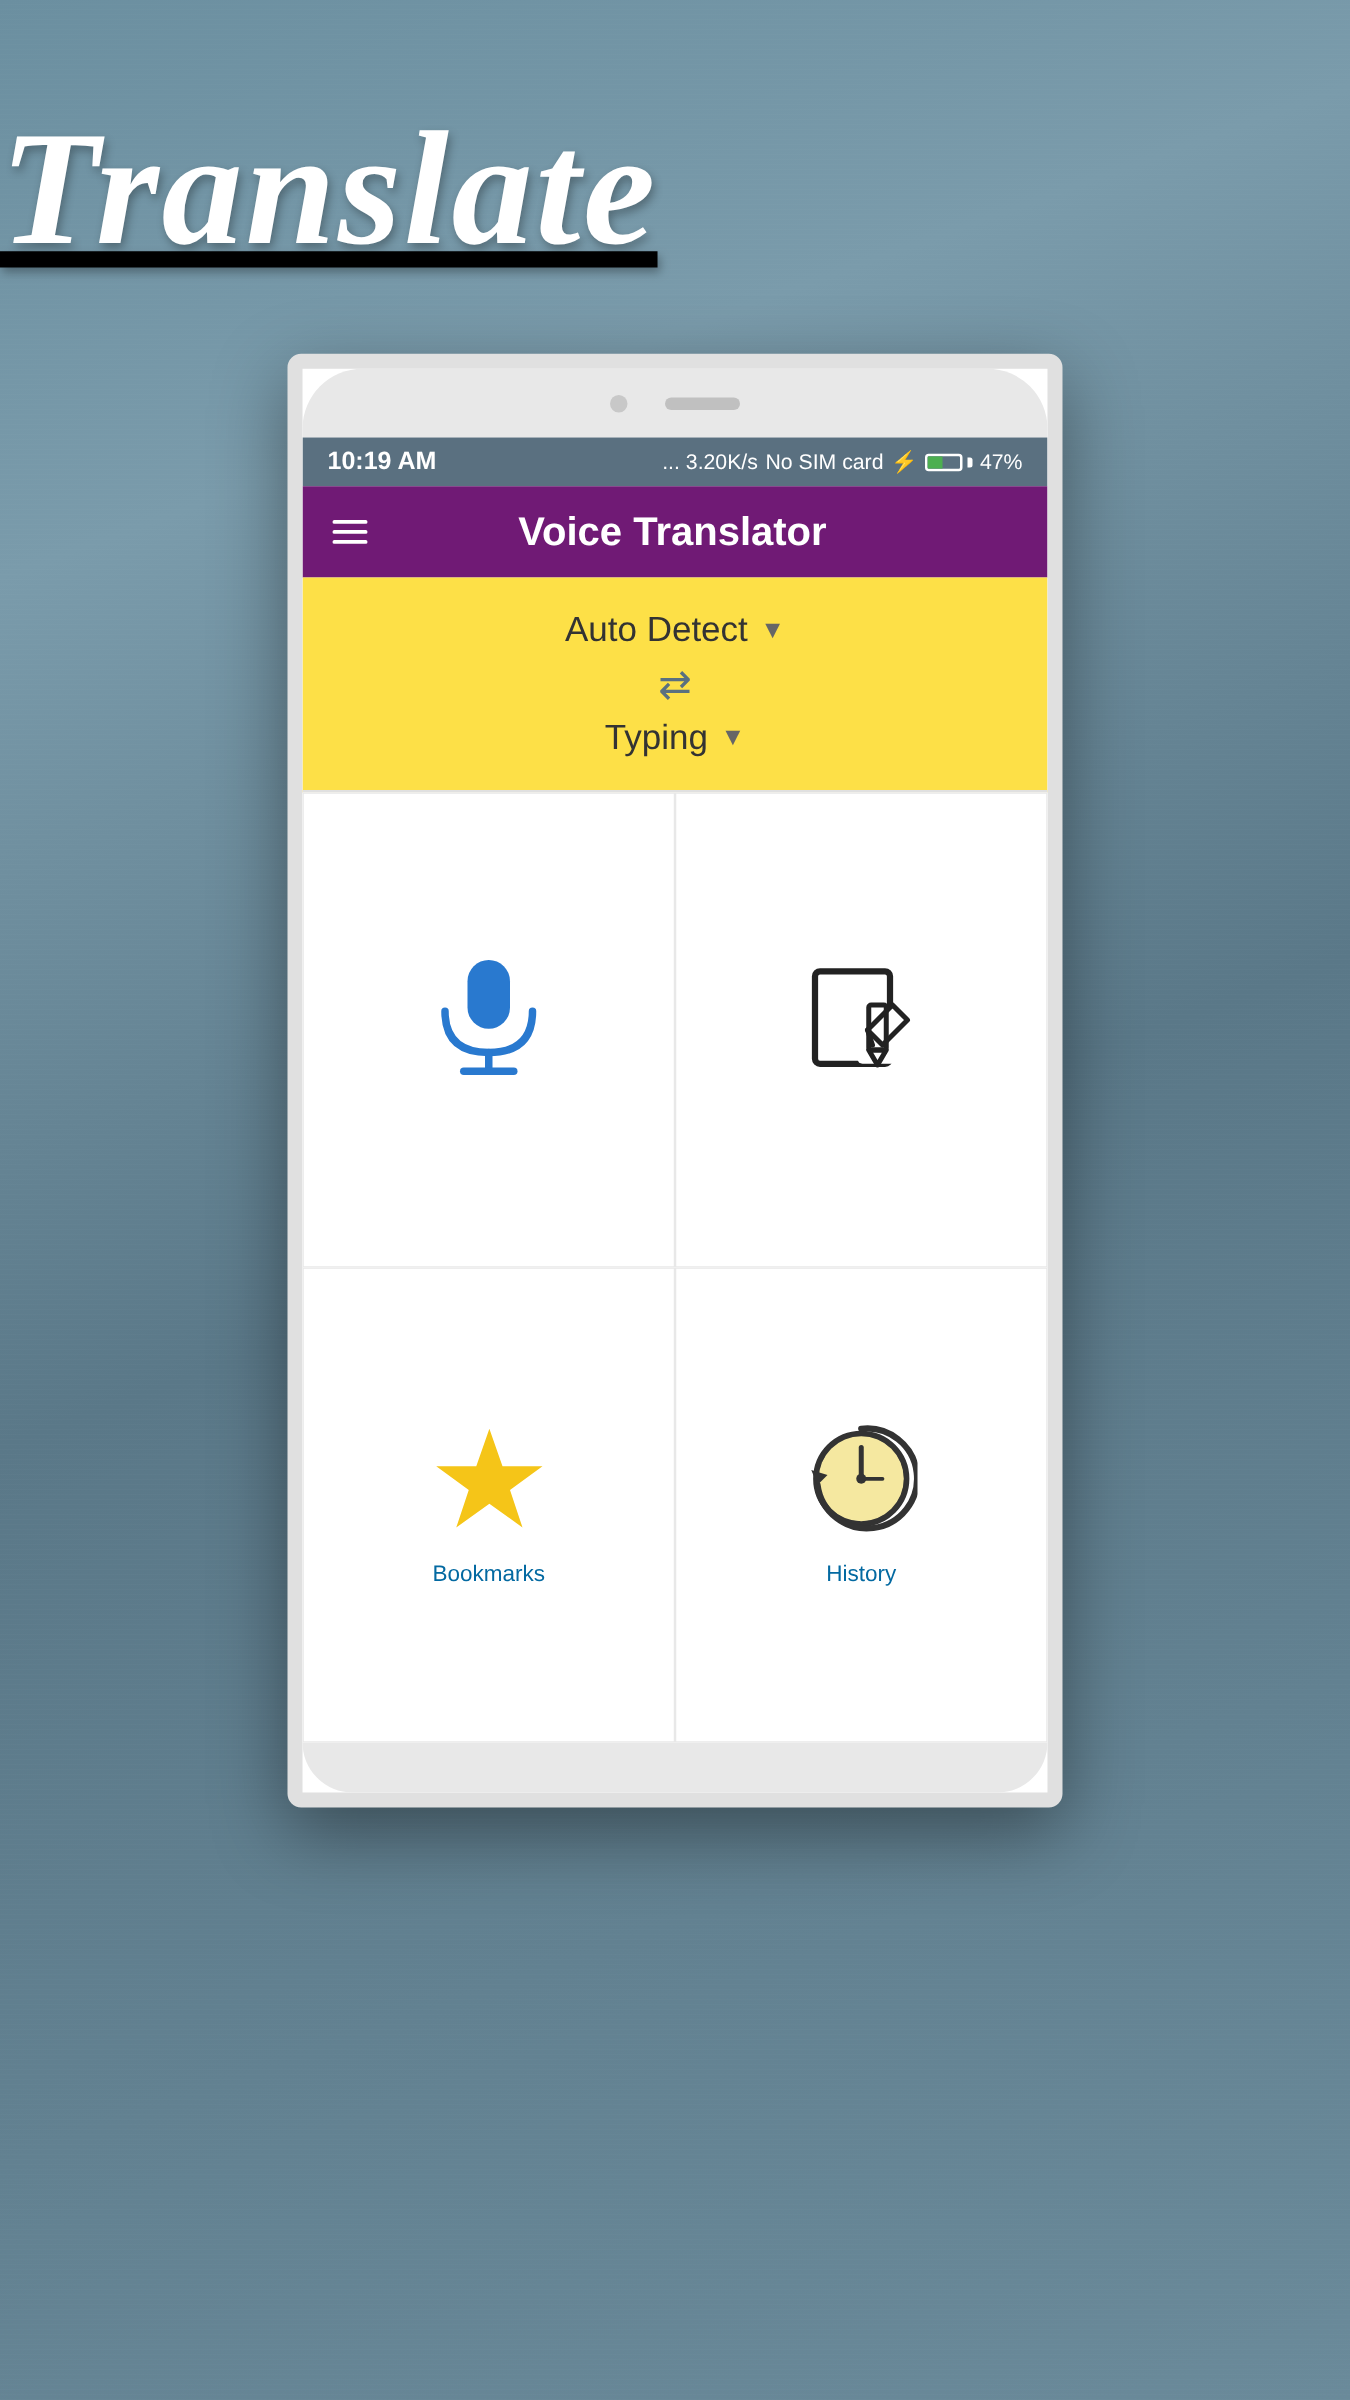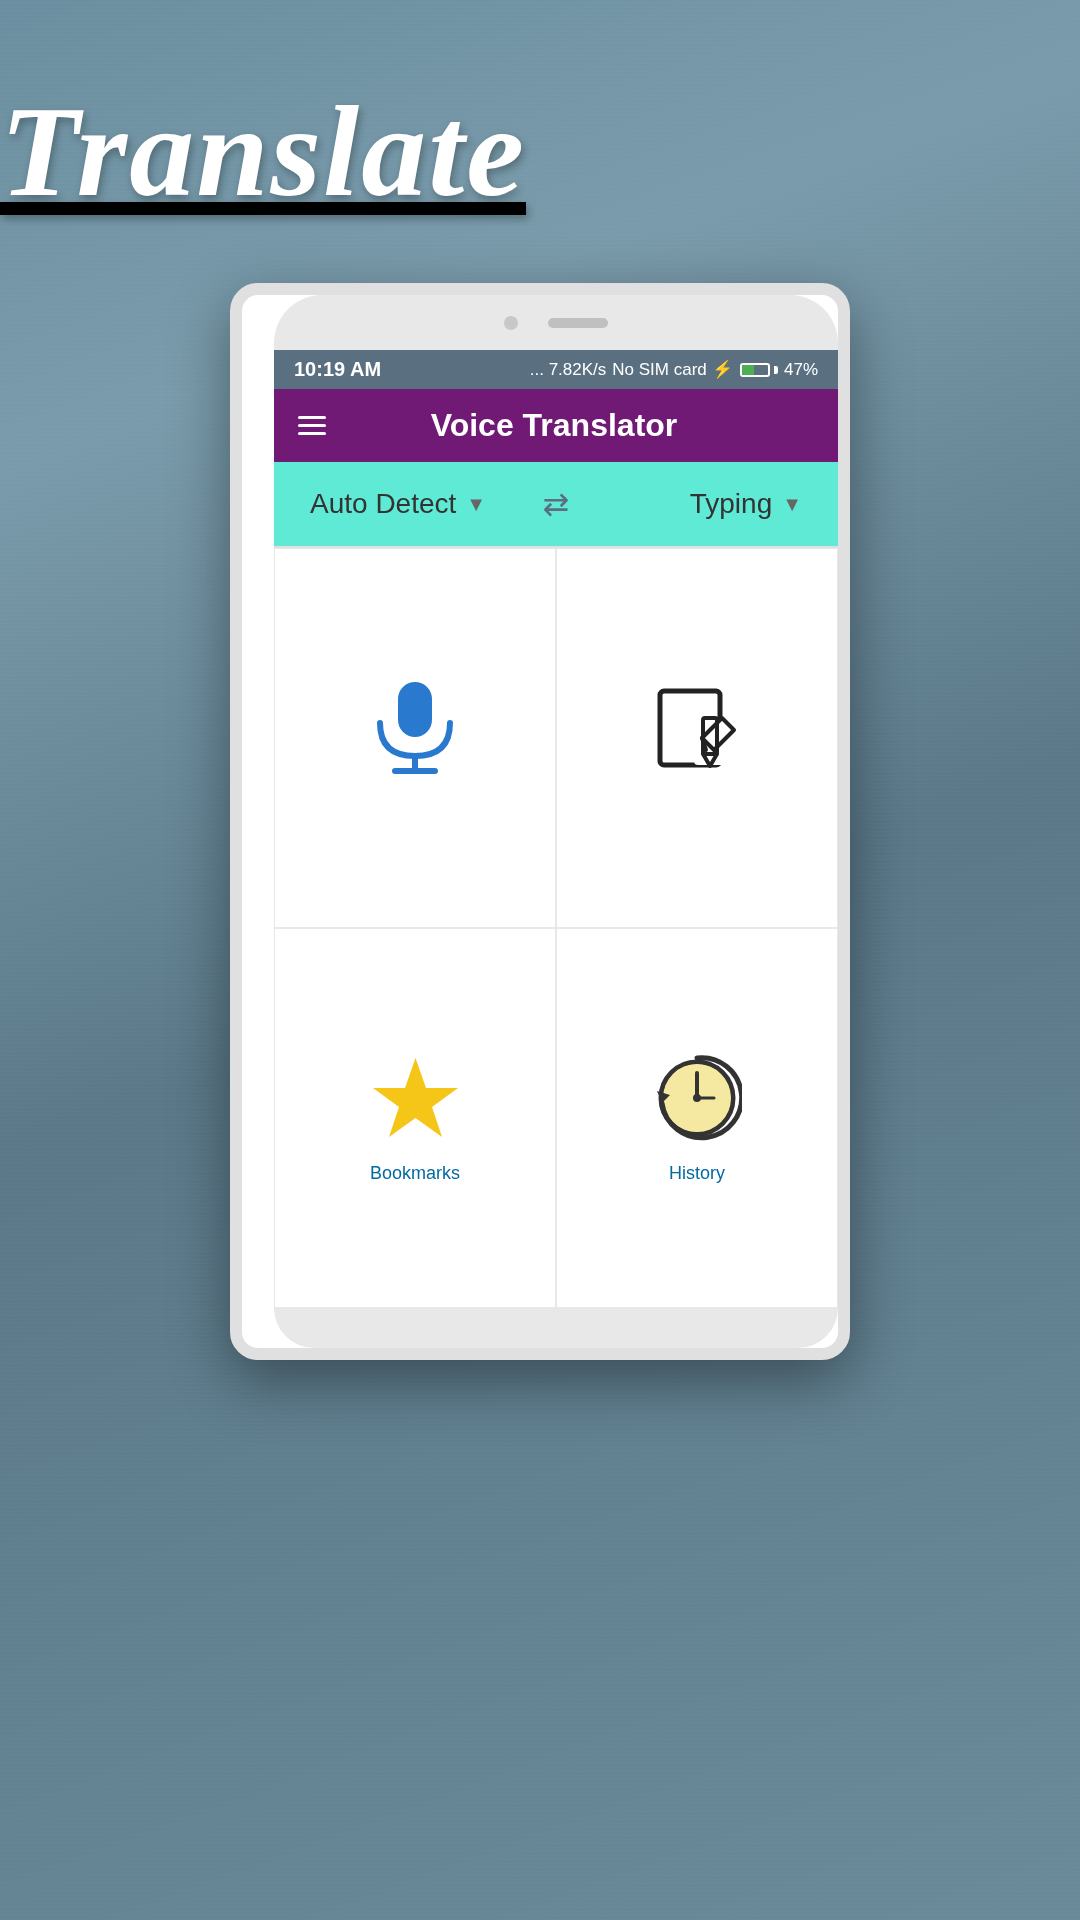--- a/index.html
+++ b/index.html
@@ -73,26 +73,25 @@
       position: relative;
       z-index: 2;
       display: flex;
       justify-content: center;
       margin-top: 20px;
     }
 
     .phone {
       width: 620px;
       background: white;
-      border-radius: 28px;
+      border-radius: 11px;
       box-shadow: 0 20px 60px rgba(0,0,0,0.4);
       overflow: hidden;
       border: 12px solid #e0e0e0;
       position: relative;
-      padding-left: 32px;
     }
 
     
     .phone-top {
       background: #e8e8e8;
       height: 55px;
       display: flex;
       align-items: center;
       justify-content: center;
       gap: 30px;
@@ -194,26 +193,27 @@
       font-size: 32px;
       font-weight: bold;
       color: white;
       flex: 1;
       text-align: center;
       margin-right: 48px;
     }
 
     
     .lang-bar {
-      background: #5eead4;
+      background: #fde047;
       border-bottom: 2px solid #e0e0e0;
       display: flex;
       align-items: center;
       padding: 18px 20px;
       gap: 0;
+      flex-direction: column;
     }
 
     .lang-selector {
       flex: 1;
       display: flex;
       align-items: center;
       gap: 10px;
       cursor: pointer;
       padding: 8px 16px;
     }
@@ -288,21 +288,21 @@
   <div class="phone">
 
     <div class="phone-top">
       <div class="phone-camera"></div>
       <div class="phone-speaker"></div>
     </div>
 
     <div class="status-bar">
       <div class="status-time">10:19 AM</div>
       <div class="status-right">
-        <span>... 7.82K/s</span>
+        <span>... 3.20K/s</span>
         <span>No SIM card</span>
         <span>⚡</span>
         <div class="battery-bar">
           <div class="battery-outer">
             <div class="battery-inner"></div>
           </div>
           <div class="battery-tip"></div>
         </div>
         <span>47%</span>
       </div>

